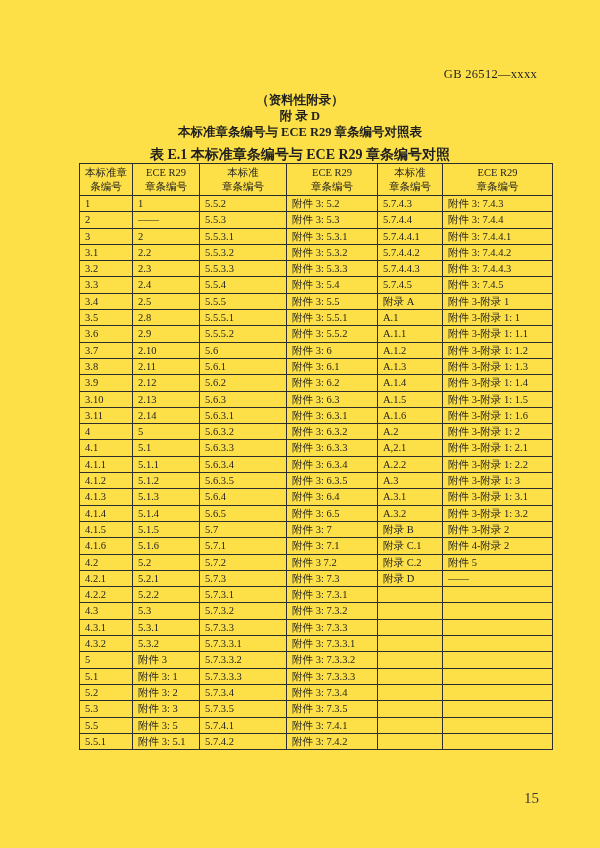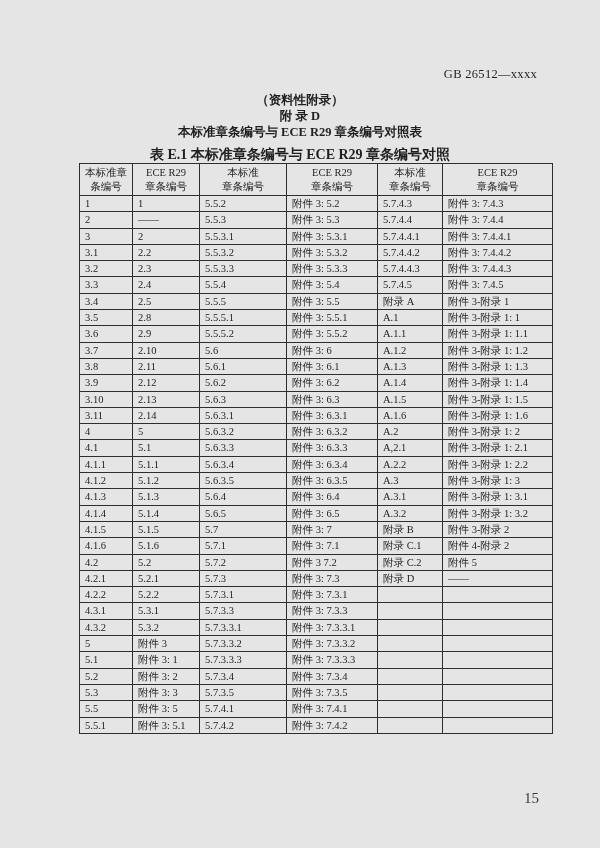--- a/index.html
+++ b/index.html
@@ -4,21 +4,21 @@
 <style>
   * { margin:0; padding:0; box-sizing:border-box; }
   html,body { width:600px; height:848px; }
   body {
     background:#ffffff;
     font-family:"Liberation Serif","DejaVu Serif",serif;
     color:#1f1f1f;
     position:relative;
     overflow:hidden;
   }
-  .page { position:absolute; inset:0; background:#e5e5e5; }
+  .page { position:absolute; inset:0; background:#fde047; }
 
   .doc-number {
     position:absolute; top:67px; right:63px;
     font-size:12.5px; letter-spacing:0.3px;
   }
 
   .title-block { position:absolute; top:92px; left:0; right:0; text-align:center; }
   .title-line  { font-weight:bold; font-size:12.5px; line-height:16px; }
 
   .table-caption {
@@ -298,20 +298,28 @@
         </tr>
         <tr>
           <td>4.2.2</td>
           <td>5.2.2</td>
           <td>5.7.3.1</td>
           <td>附件 3: 7.3.1</td>
           <td></td>
           <td></td>
         </tr>
         <tr>
+          <td>4.3</td>
+          <td>5.3</td>
+          <td>5.7.3.2</td>
+          <td>附件 3: 7.3.2</td>
+          <td></td>
+          <td></td>
+        </tr>
+        <tr>
           <td>4.3.1</td>
           <td>5.3.1</td>
           <td>5.7.3.3</td>
           <td>附件 3: 7.3.3</td>
           <td></td>
           <td></td>
         </tr>
         <tr>
           <td>4.3.2</td>
           <td>5.3.2</td>

